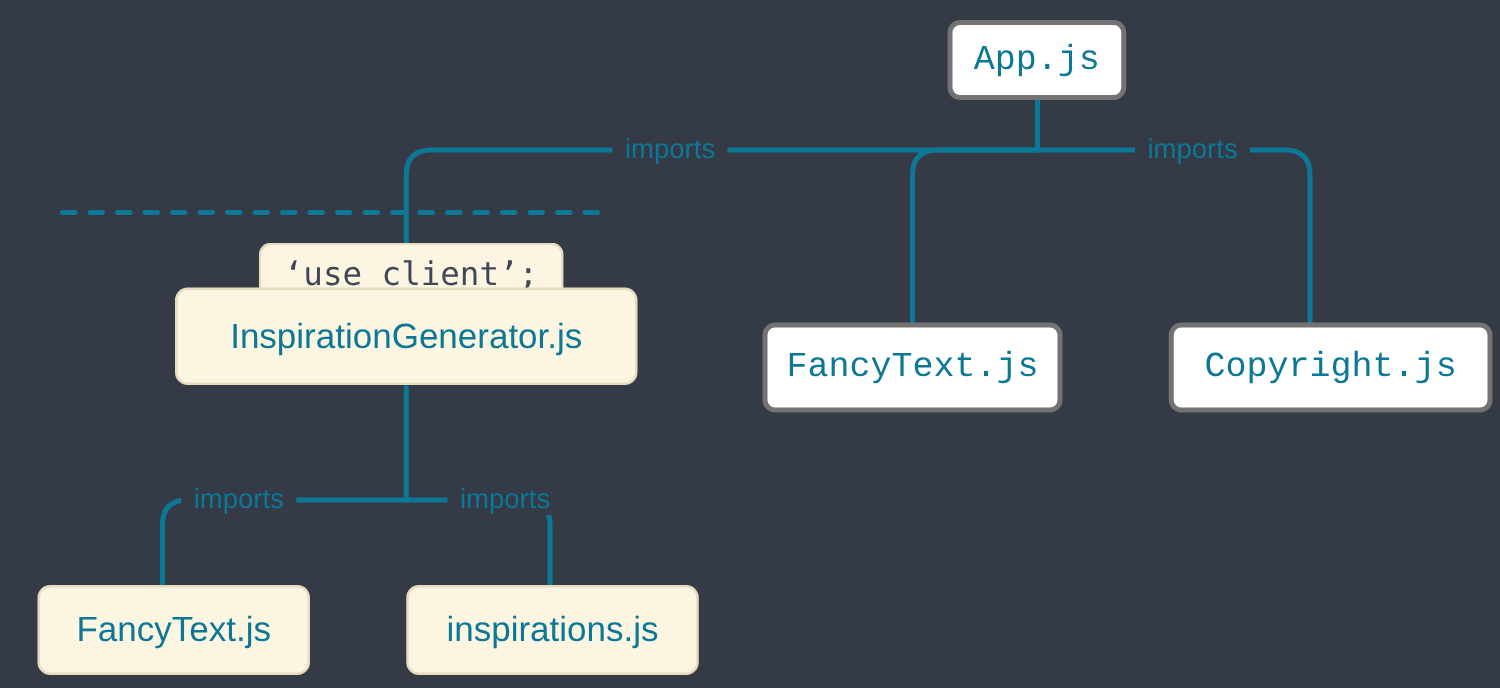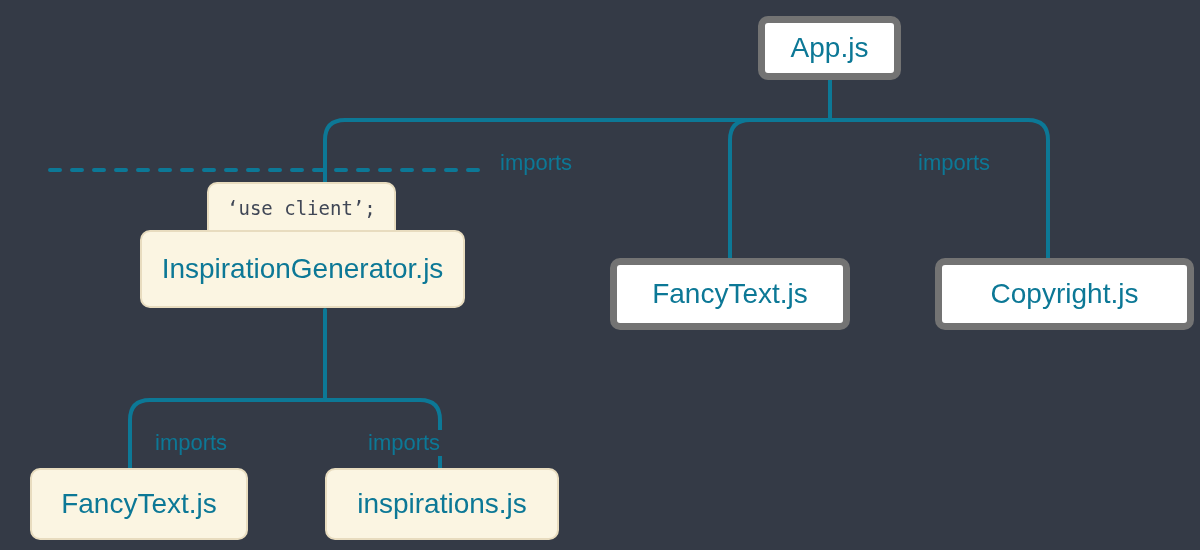--- a/index.html
+++ b/index.html
@@ -16,48 +16,49 @@
     border-radius: 10px;
     display: flex;
     align-items: center;
     justify-content: center;
     font-size: 28px;
     font-weight: 500;
   }
   .node-white {
     background: #ffffff;
     color: #0c7896;
-    border: 7px solid #737373;
+    border: 4px solid #737373;
+    font-family: Liberation Mono, monospace;
   }
   .node-cream {
     background: #fbf5e2;
     color: #0c7896;
     border: 2px solid #e8dcbf;
   }
   .directive {
     position: absolute;
     background: #fbf5e2;
     border: 2px solid #e8dcbf;
     border-radius: 10px 10px 0 0;
     border-bottom: none;
     font-family: ui-monospace, "SFMono-Regular", Menlo, Consolas, monospace;
-    font-size: 19px;
+    font-size: 26px;
     color: #404756;
     display: flex;
     align-items: center;
     justify-content: center;
     padding: 0 18px;
+    margin-top: 12px;
   }
   .edge-label {
     position: absolute;
     background: #343a46;
     color: #0c7896;
     font-size: 22px;
     padding: 0 10px;
-    margin-top: 44px;
   }
   svg {
     position: absolute;
     top: 0;
     left: 0;
     width: 1200px;
     height: 550px;
     pointer-events: none;
   }
   .connector {
@@ -93,21 +94,21 @@
 
   <path class="connector" d="M 325 400 L 150 400 Q 130 400 130 420 L 130 470"></path>
 
   <path class="connector" d="M 325 400 L 420 400 Q 440 400 440 420 L 440 470"></path>
 </svg>
 
 <div class="node node-white" style="left:758px; top:16px; width:143px; height:64px;">App.js</div>
 
 <div class="directive" style="left:207px; top:182px; height:49px;">‘use client’;</div>
 
-<div class="node node-cream" style="left:140px; top:230px; width:325px; height:78px;">InspirationGenerator.js</div>
+<div class="node node-cream" style="left:140px; top:230px; width:370px; height:78px;">InspirationGenerator.js</div>
 
 <div class="node node-white" style="left:610px; top:258px; width:240px; height:72px;">FancyText.js</div>
 
 <div class="node node-white" style="left:935px; top:258px; width:259px; height:72px;">Copyright.js</div>
 
 <div class="node node-cream" style="left:30px; top:468px; width:218px; height:72px;">FancyText.js</div>
 
 <div class="node node-cream" style="left:325px; top:468px; width:234px; height:72px;">inspirations.js</div>
 
 <div class="edge-label" style="left:490px; top:106px;">imports</div>

